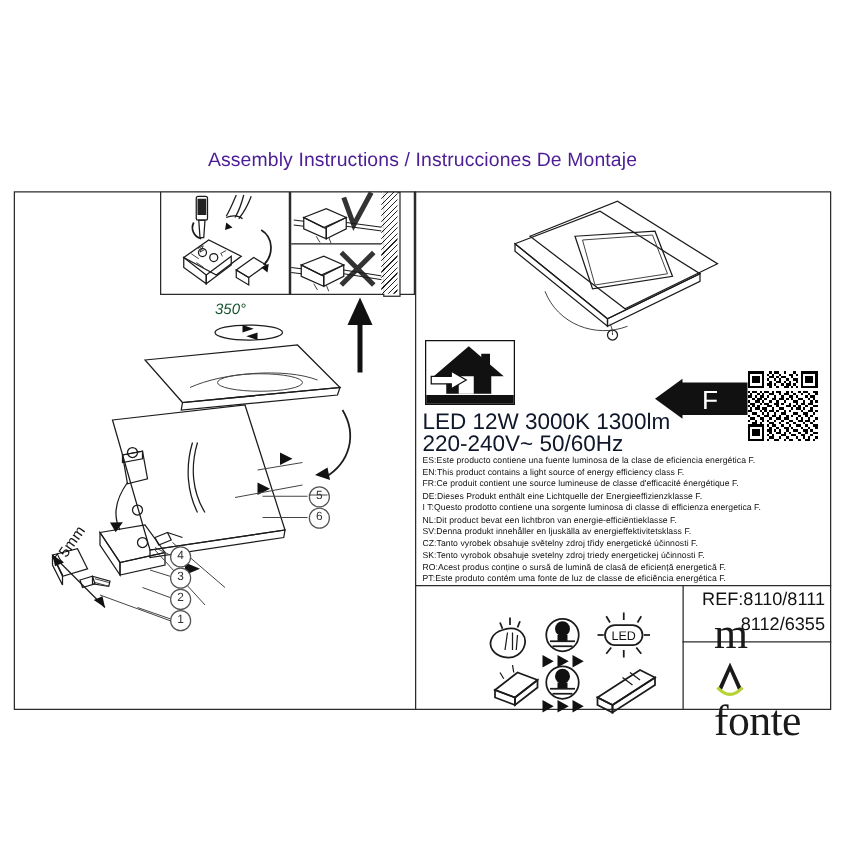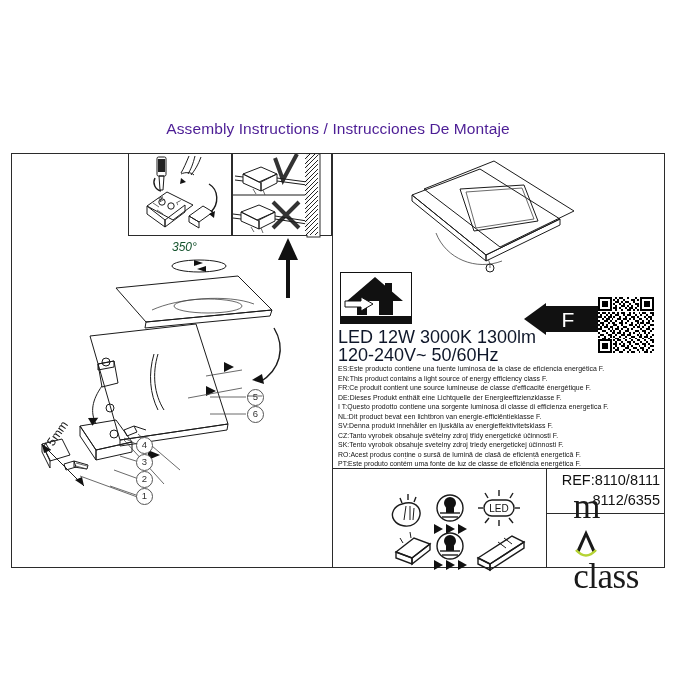--- a/index.html
+++ b/index.html
@@ -270,21 +270,21 @@
       <rect x="26" y="28" width="12" height="14" fill="#fff"></rect>
       <g>
         <path class="wht" d="M4 28 L20 28 L20 24 L32 31 L20 38 L20 34 L4 34 Z"></path>
       </g>
     </svg>
     <div class="bar"></div>
   </div>
 
   <div class="specs">
     <div>LED 12W 3000K 1300lm</div>
-    <div>120-240V~ 50/60Hz</div>
+    <div>220-240V~ 50/60Hz</div>
   </div>
 
   <svg class="fbadge" width="74" height="32" viewBox="0 0 74 32">
     <path class="blk" d="M74 3 L22 3 L22 0 L0 16 L22 32 L22 29 L74 29 Z"></path>
     <text x="44" y="24" font-size="21" font-family="Liberation Sans, sans-serif" fill="#fff" text-anchor="middle">F</text>
   </svg>
 
   <svg class="qr" viewBox="0 0 29 29" shape-rendering="crispEdges">
     <rect width="29" height="29" fill="#fff"></rect>
     <g fill="#000">
@@ -540,21 +540,21 @@
   <div class="refbox">
     <div>REF:8110/8111</div>
     <div>8112/6355</div>
   </div>
 
   <div class="logo">
     <div class="txt">
       <span>m</span><svg width="26" height="30" viewBox="0 0 26 30" style="vertical-align:-4px;">
           <path d="M13 3 L23 25 L19.5 25 L13 10 L6.5 25 L3 25 Z" fill="#1a1a1a"></path>
           <path d="M3 23 q10 11 20 0" fill="none" stroke="#b5d334" stroke-width="2.6"></path>
-        </svg><span>class</span>
+        </svg><span>fonte</span>
     </div>
   </div>
 
   <svg class="picto" style="left:386px;top:476px;" width="150" height="90" viewBox="0 0 150 90">
 
     <g>
       <path class="ln2" d="M16 28 c-8 2 -12 10 -8 16 c4 6 14 8 20 4 c6 -4 8 -12 4 -17 c-4 -5 -10 -5 -16 -3 z" fill="#fff"></path>
       <path class="ln" d="M20 30 l-2 14 M24 30 l0 14 M28 32 l-1 12"></path>
       <path class="ln2" d="M14 22 l2 5 M22 18 l0 6 M30 21 l-2 5"></path>
     </g>

